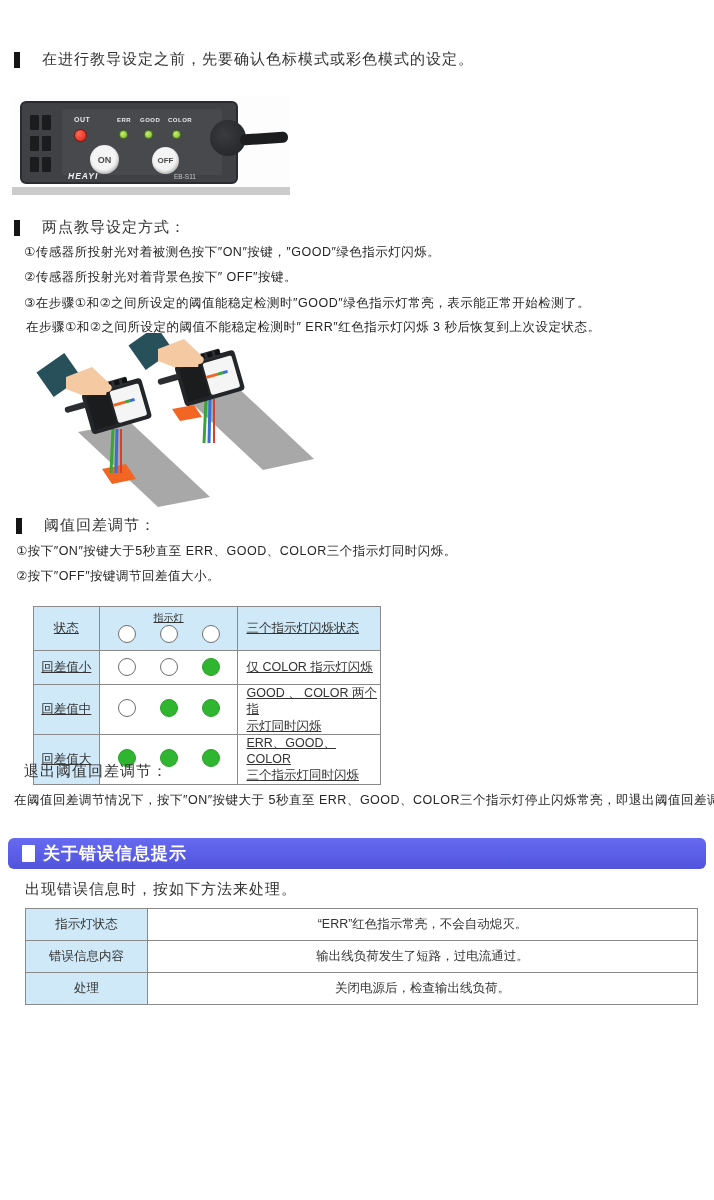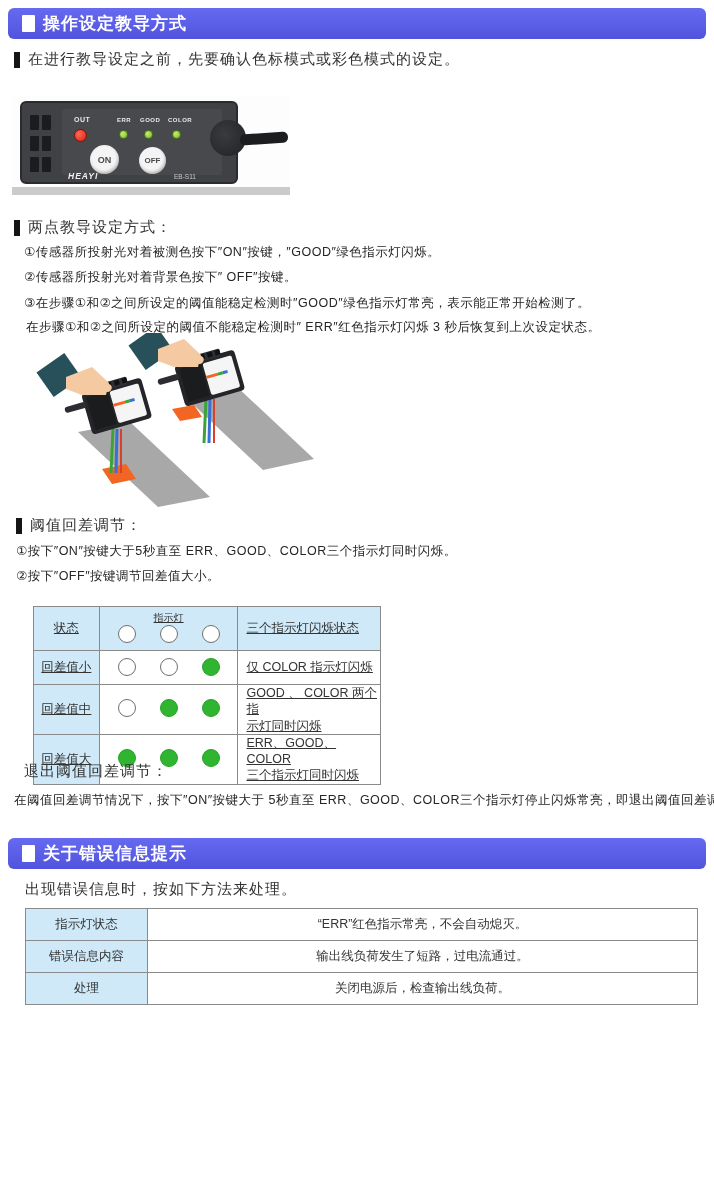--- a/index.html
+++ b/index.html
@@ -11,21 +11,21 @@
   .section-bar {
     position:absolute; left:8px; width:698px; height:31px;
     background:linear-gradient(#666af0,#5153dd);
     border-radius:6px; display:flex; align-items:center;
     padding-left:14px; color:#fff; font-weight:bold; font-size:17px;
     letter-spacing:1px;
   }
   .bar-square { display:inline-block; width:13px; height:17px; background:#fff; margin-right:8px; border-radius:1px; }
 
   
-  .bullet-head { position:absolute; display:flex; align-items:center; font-size:15px; color:#333; letter-spacing:1px; }
+  .bullet-head { position:absolute; display:flex; align-items:center; font-size:15px; color:#333; letter-spacing:1px;gap:14px; }
   .bullet { display:inline-block; width:6px; height:16px; background:#151515; margin-right:8px; }
 
   .body-text { position:absolute; font-size:12.5px; color:#252525; letter-spacing:0.5px; white-space:nowrap; }
   .big-text  { position:absolute; font-size:15px;  color:#333; letter-spacing:1px; white-space:nowrap; }
 
   
   .photo { position:absolute; left:12px; top:96px; width:278px; height:99px; background:#fdfdfd; }
   .photo-floor { position:absolute; left:0; bottom:0; width:100%; height:8px; background:#cbcbcb; }
   .device { position:absolute; left:8px; top:5px; width:218px; height:83px;
             background:#3f4145; border:2px solid #2a2b2e; border-radius:6px; }
@@ -67,24 +67,20 @@
   .err-table { position:absolute; left:25px; top:908px; width:673px; border-collapse:collapse; }
   .err-table td { border:1px solid #8a8a8a; font-size:12.5px; color:#333; height:32px; text-align:center; }
   .err-table .k { width:122px; background:#cfe9f8; }
   .err-table .v { background:#fff; }
 </style>
 </head>
 <body>
 
 <div class="page">
 
-  <div class="section-bar" style="top:8px;">
-    <span class="bar-square"></span>
-    <span>操作设定教导方式</span>
-  </div>
 
   <div class="bullet-head" style="left:14px; top:50px;">
     <span class="bullet"></span>
     <span>在进行教导设定之前，先要确认色标模式或彩色模式的设定。</span>
   </div>
 
   <div class="photo">
     <div class="photo-floor"></div>
     <div class="device">
       <div class="vent" style="left:8px; top:12px;"></div>
@@ -101,21 +97,21 @@
       <span class="lbl" style="left:95px; top:14px; font-size:6px;">ERR</span>
       <span class="lbl" style="left:118px; top:14px; font-size:6px;">GOOD</span>
       <span class="lbl" style="left:146px; top:14px; font-size:6px;">COLOR</span>
       <div class="led led-grn" style="left:97px; top:27px;"></div>
       <div class="led led-grn" style="left:122px; top:27px;"></div>
       <div class="led led-grn" style="left:150px; top:27px;"></div>
 
       <div class="btn-circle" style="left:68px; top:42px; width:29px; height:29px; font-size:9px;">
         <span>ON</span>
       </div>
-      <div class="btn-circle" style="left:117px; top:44px; width:27px; height:27px; font-size:8px;">
+      <div class="btn-circle" style="left:130px; top:44px; width:27px; height:27px; font-size:8px;">
         <span>OFF</span>
       </div>
 
       <span class="brand" style="left:46px; top:68px;">HEAYI</span>
       <span class="model" style="left:152px; top:70px;">EB-S11</span>
     </div>
     <div class="gland"></div>
     <div class="cable"></div>
   </div>
 

